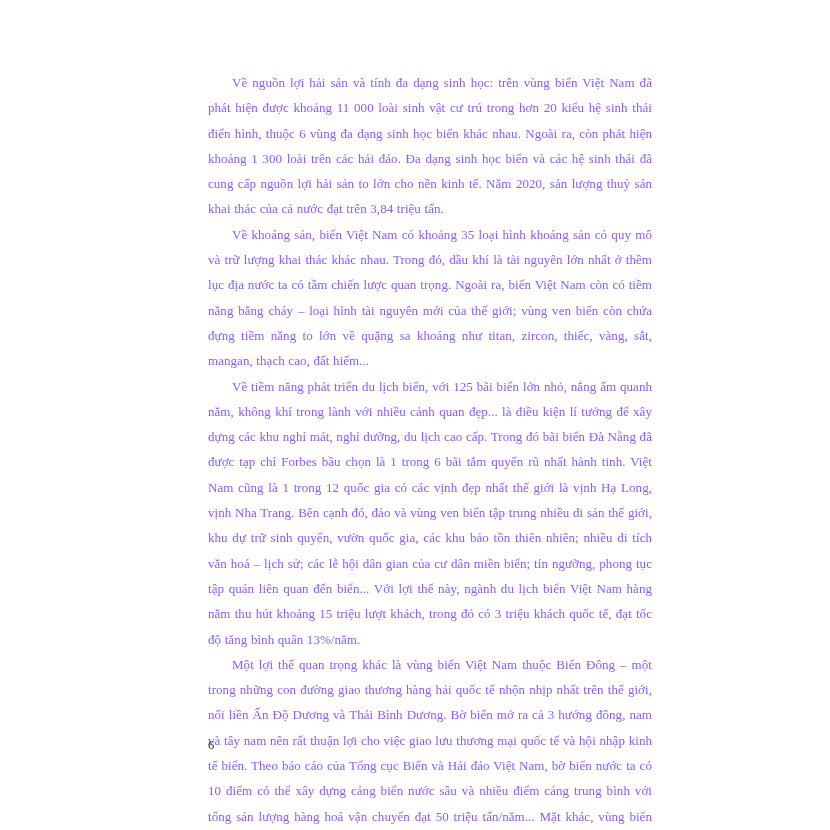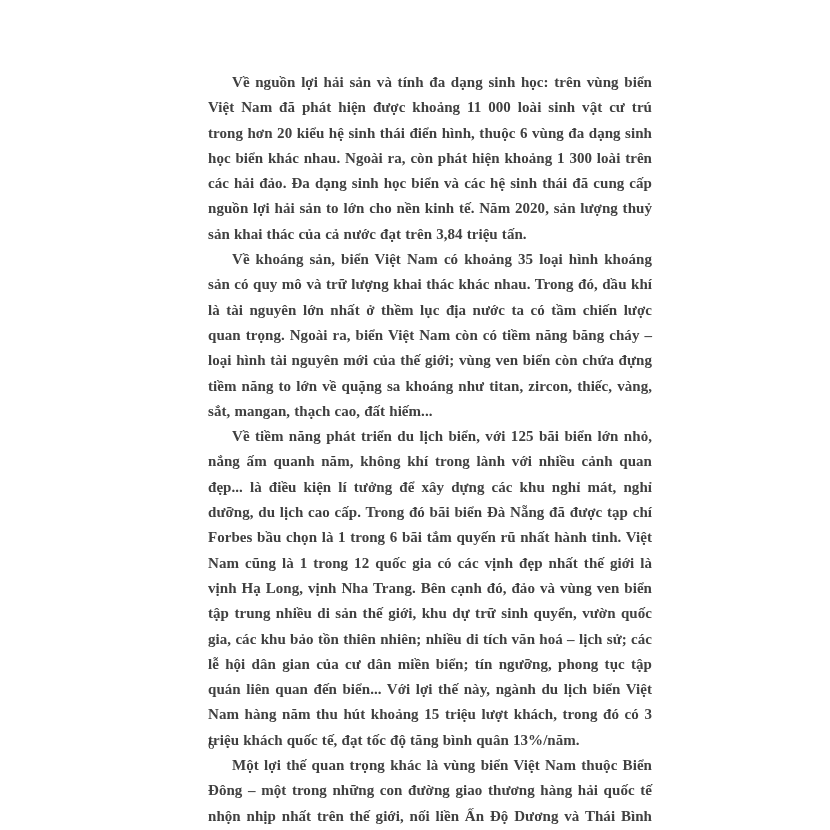--- a/index.html
+++ b/index.html
@@ -24,26 +24,25 @@
   .text-column {
     position: absolute;
     left: 208px;
     top: 70px;
     width: 444px;
   }
   p.para {
     margin: 0;
     text-indent: 24px;
     text-align: justify;
-    font-size: 15px;
+    font-size: 13px;
     line-height: 25.3px;
-    color: #404040;
+    color: #8b5cf6;
     letter-spacing: 0.05px;
     word-spacing: 0.3px;
-    font-weight: bold;
   }
   .page-number {
     position: absolute;
     left: 208px;
     top: 738px;
     font-size: 12.6px;
     color: #1b1b1b;
     font-family: "Liberation Serif", serif;
   }
 </style>

